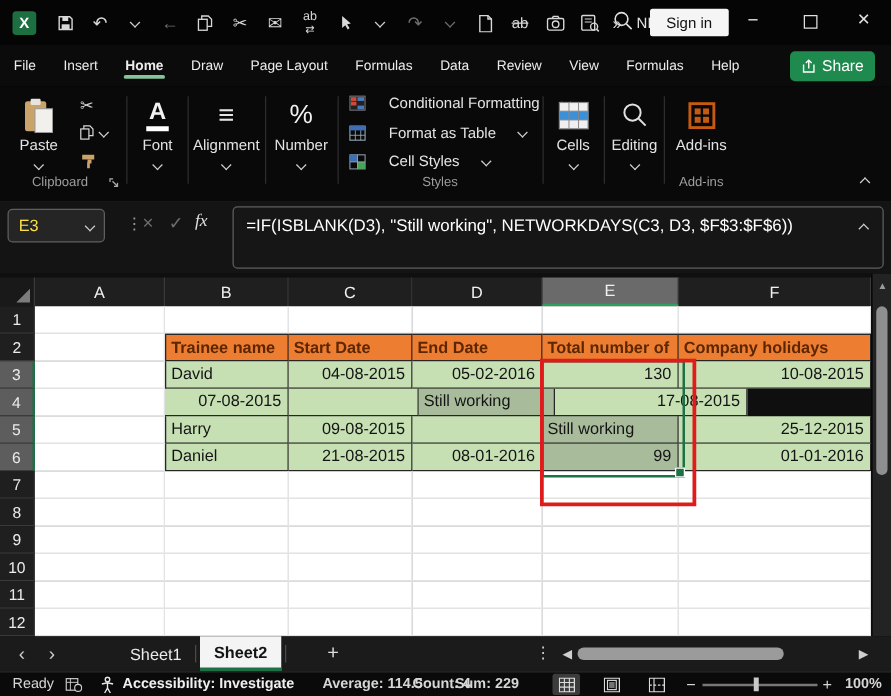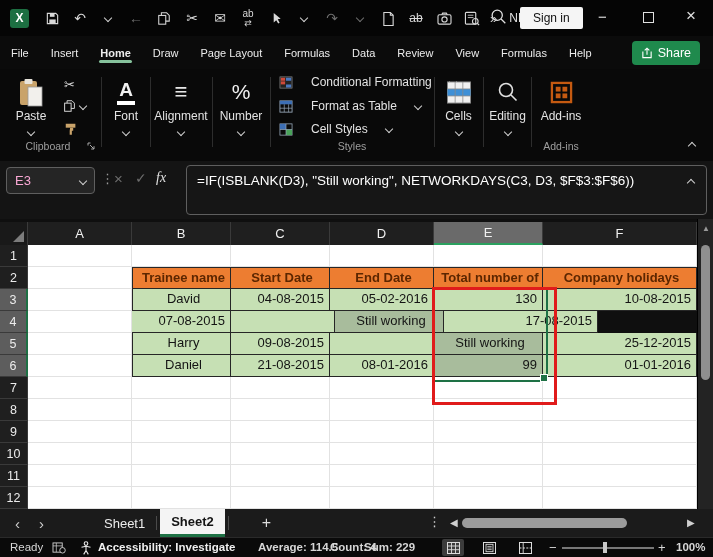--- a/index.html
+++ b/index.html
@@ -44,22 +44,22 @@
   .bigbtn .bl{margin-top:1px}
   .bigbtn .chev{margin-top:6px}
   .smallbtn{position:absolute;display:flex;align-items:center;gap:4px;color:#d8d8d8;font-size:13px}
   .styles-item{position:absolute;display:flex;align-items:center;gap:18px;font-size:12px;color:#e3e3e3;white-space:nowrap}
   .fontA{font-size:19px;font-weight:bold;color:#f2f2f2;line-height:1;text-align:center}
   .fontA .bar{width:18px;height:4px;background:#fff;margin-top:2px}
   .collapse-chev{position:absolute;left:689px;top:74px}
 
   
   .fbar{position:absolute;top:161px;left:0;right:0;height:58px;background:#141414}
-  .namebox{position:absolute;left:6px;top:6px;width:89px;height:27px;background:#252525;border:1px solid #5f5f5f;
-           border-radius:4px;display:flex;align-items:center;font-size:13px;color:#f9a8d4;padding:0 8px;box-sizing:border-box}
+  .namebox{position:absolute;left:6px;top:6px;width:78px;height:27px;background:#252525;border:1px solid #5f5f5f;
+           border-radius:4px;display:flex;align-items:center;font-size:13px;color:#fde047;padding:0 8px;box-sizing:border-box}
   .namebox .chev{margin-left:auto}
   .fdots{position:absolute;left:101px;top:10px;color:#9a9a9a;font-size:13px}
   .fx-cancel{position:absolute;left:114px;top:9px;font-size:15px}
   .fx-enter{position:absolute;left:135px;top:9px;font-size:14px}
   .fx-btn{position:absolute;left:156px;top:9px;font-family:"Liberation Serif",serif;font-style:italic;font-size:14px;color:#e0e0e0}
   .finput{position:absolute;left:186px;top:4px;width:521px;height:50px;background:#161616;border:1px solid #5f5f5f;
           border-radius:4px;box-sizing:border-box;font-size:13.5px;color:#fff;padding:7px 26px 0 10px;
           white-space:nowrap;overflow:hidden}
   .fcollapse{position:absolute;right:12px;top:14px}
 
@@ -76,21 +76,21 @@
   .rh{box-sizing:border-box;width:28px;background:#1f1f1f;border-bottom:1px solid #3a3a3a;border-right:1px solid #3a3a3a;
       color:#ececec;font-size:12.5px;display:flex;align-items:center;justify-content:center}
   .rh.sel{background:#5d5d5d;border-right:2px solid #1E7145}
   .cell{box-sizing:border-box;height:22px;background:#fff;border-right:1px solid #e2e2e2;border-bottom:1px solid #e2e2e2;
         font-size:13px;color:#141414;line-height:20px;overflow:hidden;white-space:nowrap}
   .wA{width:104px}.wB{width:99px}.wC{width:99px}.wD{width:104px}.wE{width:109px}.wF{width:154px}
   .th{background:#ED7D31;color:#5C2600;font-weight:700;border-right:1px solid #262626;border-bottom:1px solid #262626;border-top:1px solid #262626}
   .td{background:#C6E0B4;border-right:1px solid #262626;border-bottom:1px solid #262626}
   .tdsel{background:#A8BC9C}
   .blz{border-left:1px solid #262626}
-  .L{padding-left:4px;text-align:center}
+  .L{padding-left:4px;text-align:left}
   .R{padding-right:5px;text-align:right}
   .sel-outline{position:absolute;left:433px;top:69px;width:111px;height:90px;border:2px solid #1E7145;z-index:4;pointer-events:none}
   .fill-handle{position:absolute;left:540px;top:155px;width:6px;height:6px;background:#1E7145;border:1px solid #fff;z-index:5}
   .annotation{position:absolute;left:432px;top:68px;width:119px;height:112px;border:3px solid #E01B1B;z-index:6;pointer-events:none}
   .vscroll{position:absolute;left:697px;top:0;width:16px;height:290px;background:#232323;border-left:1px solid #000}
   .vscroll .up{position:absolute;top:5px;left:0;width:16px;text-align:center;font-size:8px;color:#9a9a9a}
   .vthumb{position:absolute;top:26px;left:3px;width:9px;height:135px;background:#8f8f8f;border-radius:5px}
 
   
   .sheetbar{position:absolute;top:509px;left:0;right:0;height:28px;background:#1b1b1b;display:flex;align-items:center}

